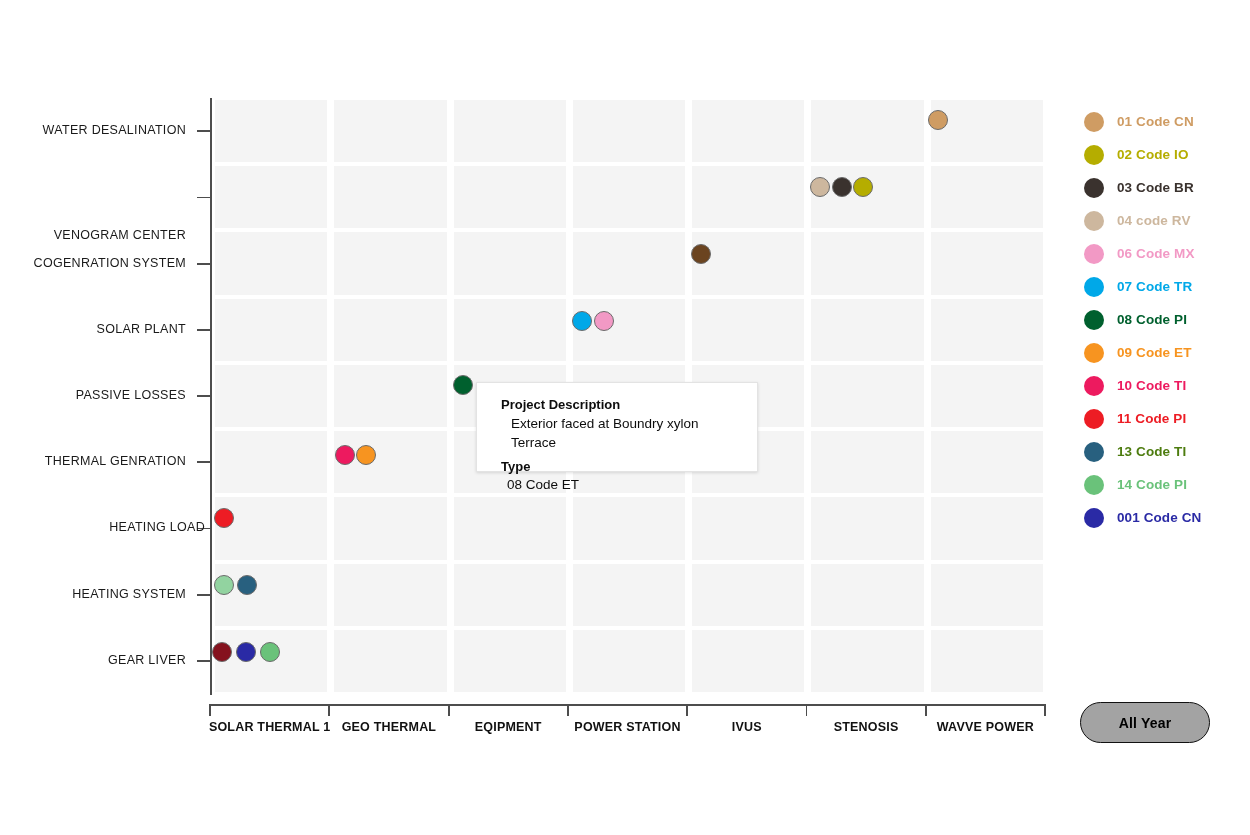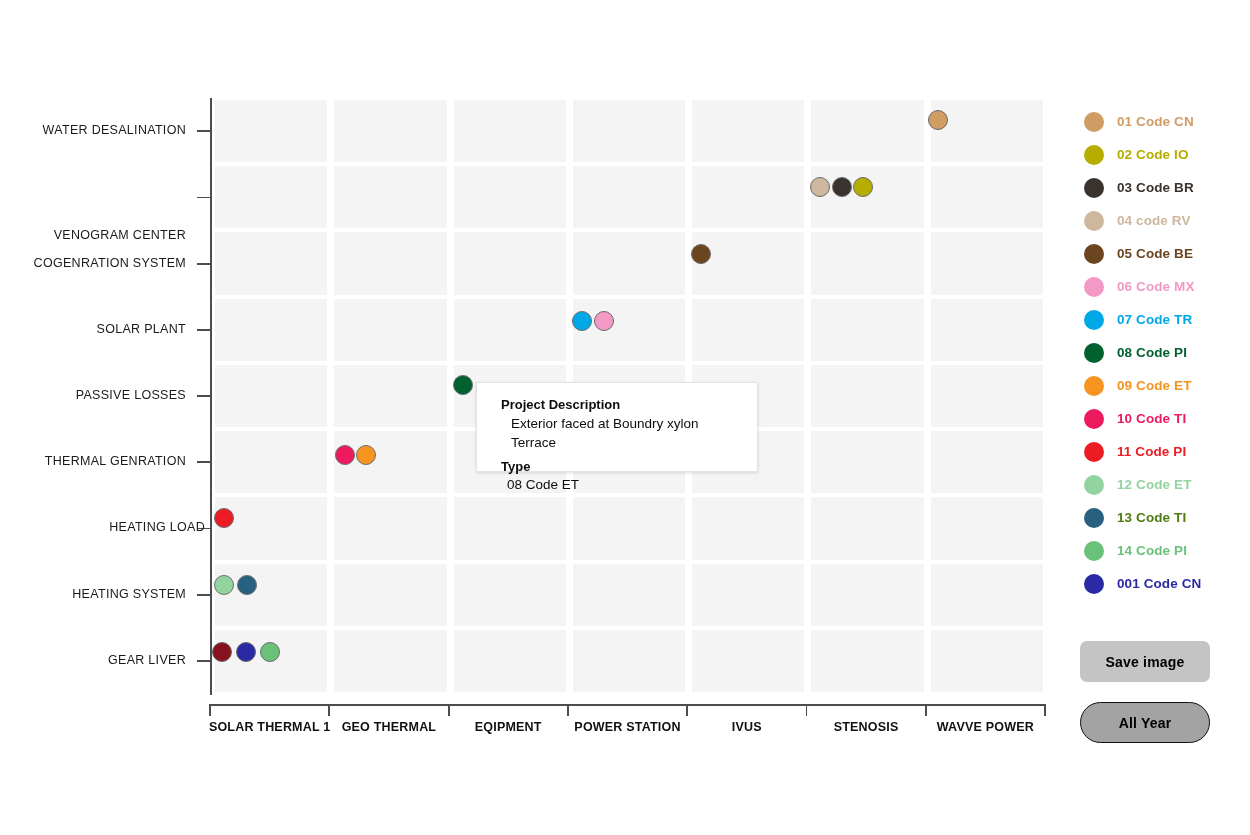--- a/index.html
+++ b/index.html
@@ -215,24 +215,20 @@
       </div>
       <div class="legend-item">
         <span class="legend-swatch" style="background: rgb(58, 50, 46);"></span>
         <span class="legend-label" style="color: rgb(58, 50, 46);">03 Code BR</span>
       </div>
       <div class="legend-item">
         <span class="legend-swatch" style="background: rgb(205, 183, 158);"></span>
         <span class="legend-label" style="color: rgb(205, 183, 158);">04 code RV</span>
       </div>
       <div class="legend-item">
-        <span class="legend-swatch" style="background: rgb(107, 68, 32);"></span>
-        <span class="legend-label" style="color: rgb(107, 68, 32);">05 Code BE</span>
-      </div>
-      <div class="legend-item">
         <span class="legend-swatch" style="background: rgb(242, 153, 197);"></span>
         <span class="legend-label" style="color: rgb(242, 153, 197);">06 Code MX</span>
       </div>
       <div class="legend-item">
         <span class="legend-swatch" style="background: rgb(0, 168, 232);"></span>
         <span class="legend-label" style="color: rgb(0, 168, 232);">07 Code TR</span>
       </div>
       <div class="legend-item">
         <span class="legend-swatch" style="background: rgb(0, 96, 46);"></span>
         <span class="legend-label" style="color: rgb(0, 96, 46);">08 Code PI</span>
@@ -243,33 +239,28 @@
       </div>
       <div class="legend-item">
         <span class="legend-swatch" style="background: rgb(237, 26, 95);"></span>
         <span class="legend-label" style="color: rgb(237, 26, 95);">10 Code TI</span>
       </div>
       <div class="legend-item">
         <span class="legend-swatch" style="background: rgb(237, 28, 36);"></span>
         <span class="legend-label" style="color: rgb(237, 28, 36);">11 Code PI</span>
       </div>
       <div class="legend-item">
-        <span class="legend-swatch" style="background: rgb(146, 211, 160);"></span>
-        <span class="legend-label" style="color: rgb(146, 211, 160);">12 Code ET</span>
-      </div>
-      <div class="legend-item">
         <span class="legend-swatch" style="background: rgb(40, 96, 127);"></span>
         <span class="legend-label" style="color: #4d7c0f;">13 Code TI</span>
       </div>
       <div class="legend-item">
         <span class="legend-swatch" style="background: rgb(106, 194, 122);"></span>
         <span class="legend-label" style="color: rgb(106, 194, 122);">14 Code PI</span>
       </div>
       <div class="legend-item">
         <span class="legend-swatch" style="background: rgb(42, 42, 165);"></span>
         <span class="legend-label" style="color: rgb(42, 42, 165);">001 Code CN</span>
       </div>
     </div>
 
-  <div class="btn btn-save">Save image</div>
   <div class="btn btn-year">All Year</div>
 
 </div>
 
 </body></html>

